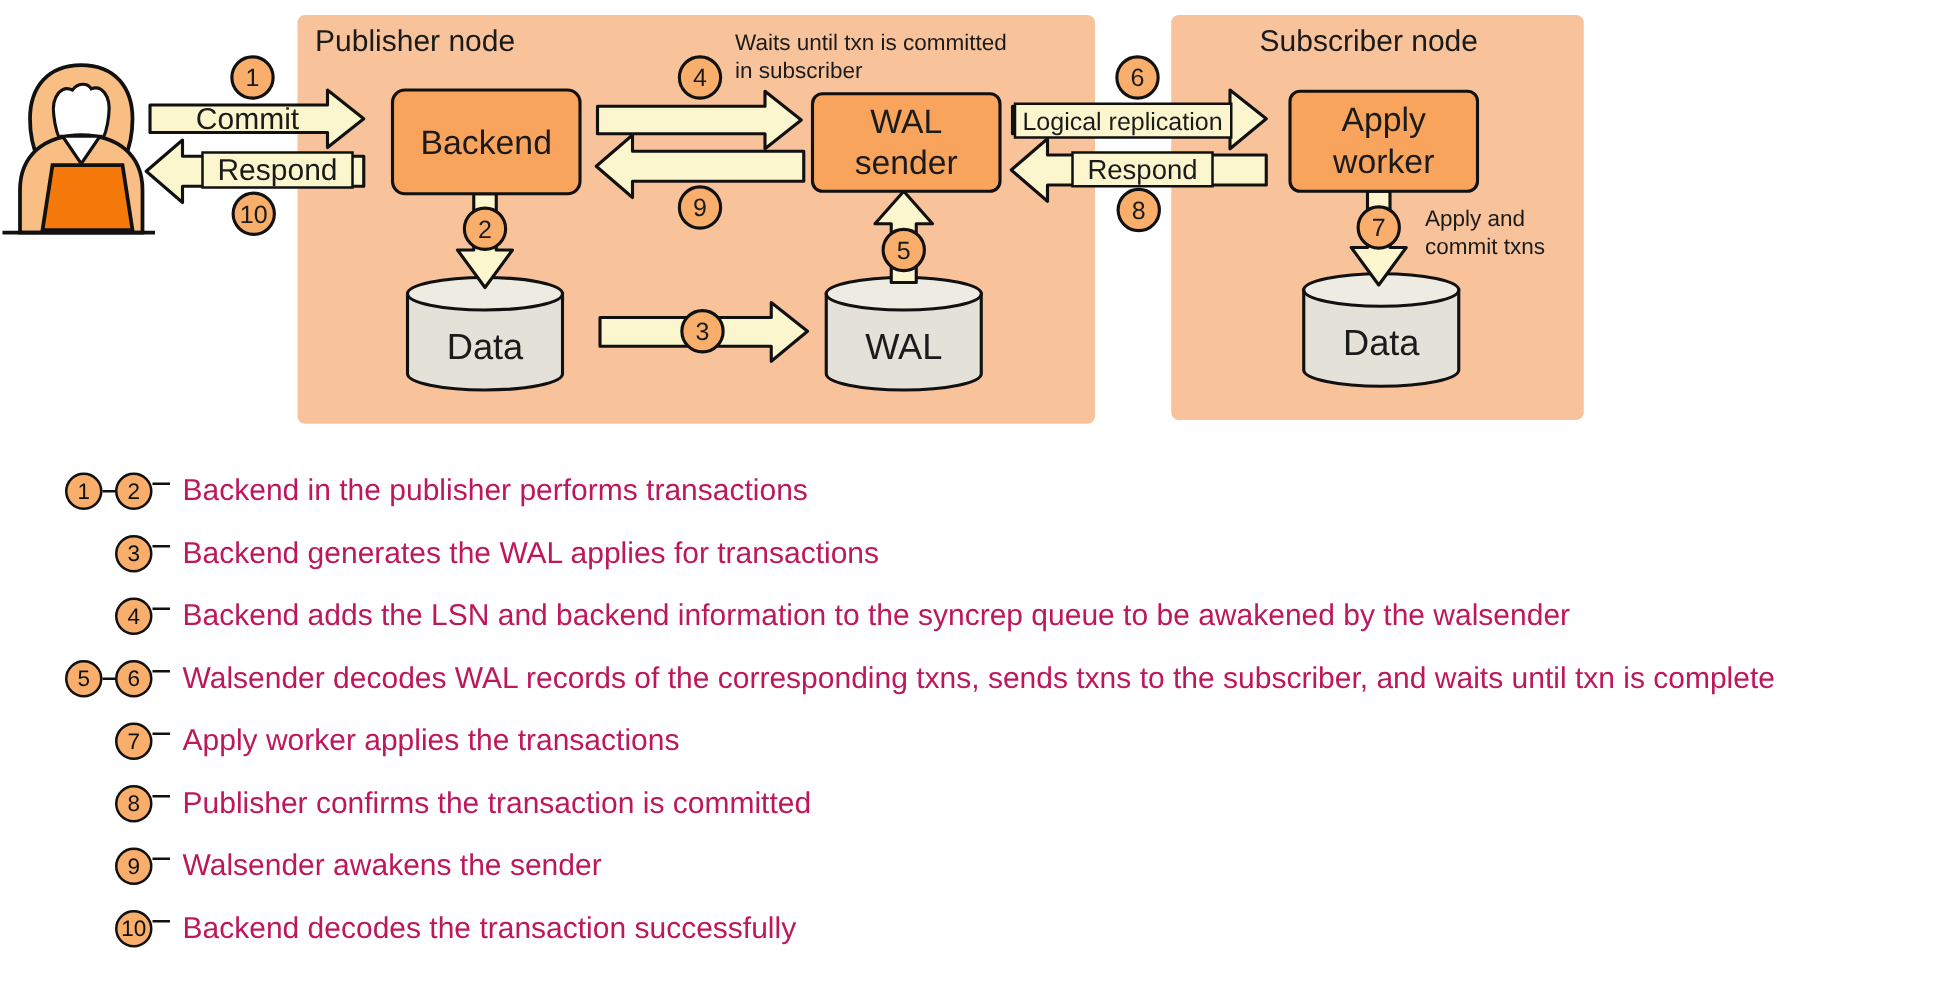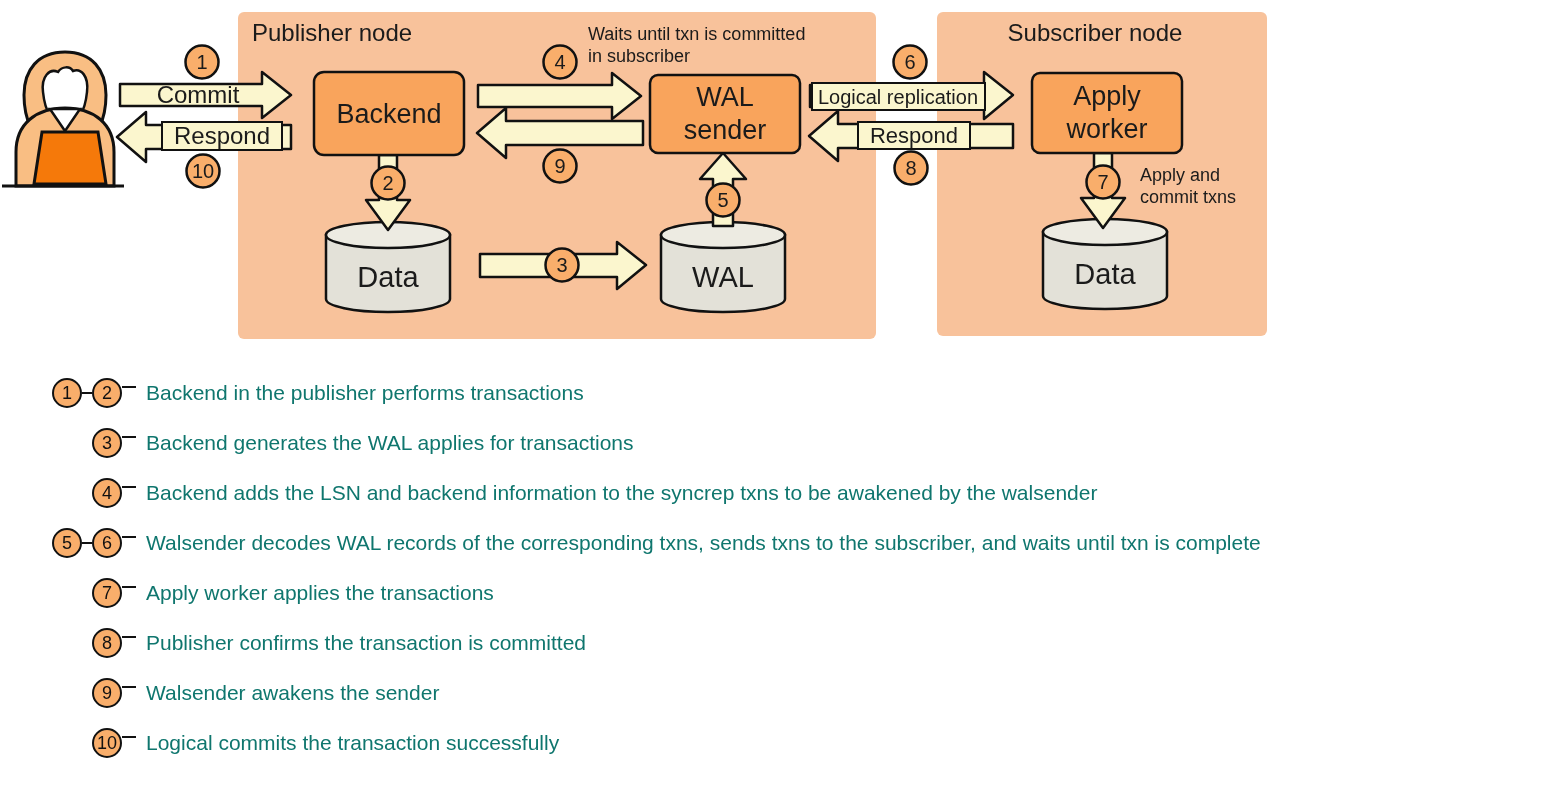--- a/index.html
+++ b/index.html
@@ -36,21 +36,21 @@
   .legend-row { display:flex; align-items:center; height:50px; }
   .badge-col { width:84px; display:flex; justify-content:flex-end; align-items:center; flex:none; }
   .lbadge {
     width:30px; height:30px; border-radius:50%; background:#F9AE6B;
     border:2.5px solid #111111; box-sizing:border-box; flex:none;
     display:flex; align-items:center; justify-content:center;
     font-size:18px; font-weight:500; color:#111111;
   }
   .pair-tick { width:10px; height:2.5px; background:#111111; flex:none; }
   .text-tick { width:14px; height:2.5px; background:#111111; flex:none; transform:translateY(-6px); }
-  .legend-text { font-size:21px; color:#0f766e; margin-left:10px; white-space:nowrap; }
+  .legend-text { font-size:24px; color:#be185d; margin-left:10px; white-space:nowrap; }
 </style>
 </head>
 <body>
 
 <div class="canvas">
 
   <svg class="diagram" width="1547" height="362" viewBox="0 0 1547 362">
 
     <rect class="panel" x="238" y="12" width="638" height="327" rx="6"></rect>
     <rect class="panel" x="937" y="12" width="330" height="324" rx="6"></rect>
@@ -186,21 +186,21 @@
       </div>
       <span class="text-tick"></span>
       <span class="legend-text">Backend generates the WAL applies for transactions</span>
     </div>
 
     <div class="legend-row">
       <div class="badge-col">
         <span class="lbadge">4</span>
       </div>
       <span class="text-tick"></span>
-      <span class="legend-text">Backend adds the LSN and backend information to the syncrep txns to be awakened by the walsender</span>
+      <span class="legend-text">Backend adds the LSN and backend information to the syncrep queue to be awakened by the walsender</span>
     </div>
 
     <div class="legend-row">
       <div class="badge-col">
         <span class="lbadge">5</span>
         <span class="pair-tick"></span>
         <span class="lbadge">6</span>
       </div>
       <span class="text-tick"></span>
       <span class="legend-text">Walsender decodes WAL records of the corresponding txns, sends txns to the subscriber, and waits until txn is complete</span>
@@ -228,17 +228,17 @@
       </div>
       <span class="text-tick"></span>
       <span class="legend-text">Walsender awakens the sender</span>
     </div>
 
     <div class="legend-row">
       <div class="badge-col">
         <span class="lbadge">10</span>
       </div>
       <span class="text-tick"></span>
-      <span class="legend-text">Logical commits the transaction successfully</span>
+      <span class="legend-text">Backend decodes the transaction successfully</span>
     </div>
 
   </div>
 </div>
 
 </body></html>

